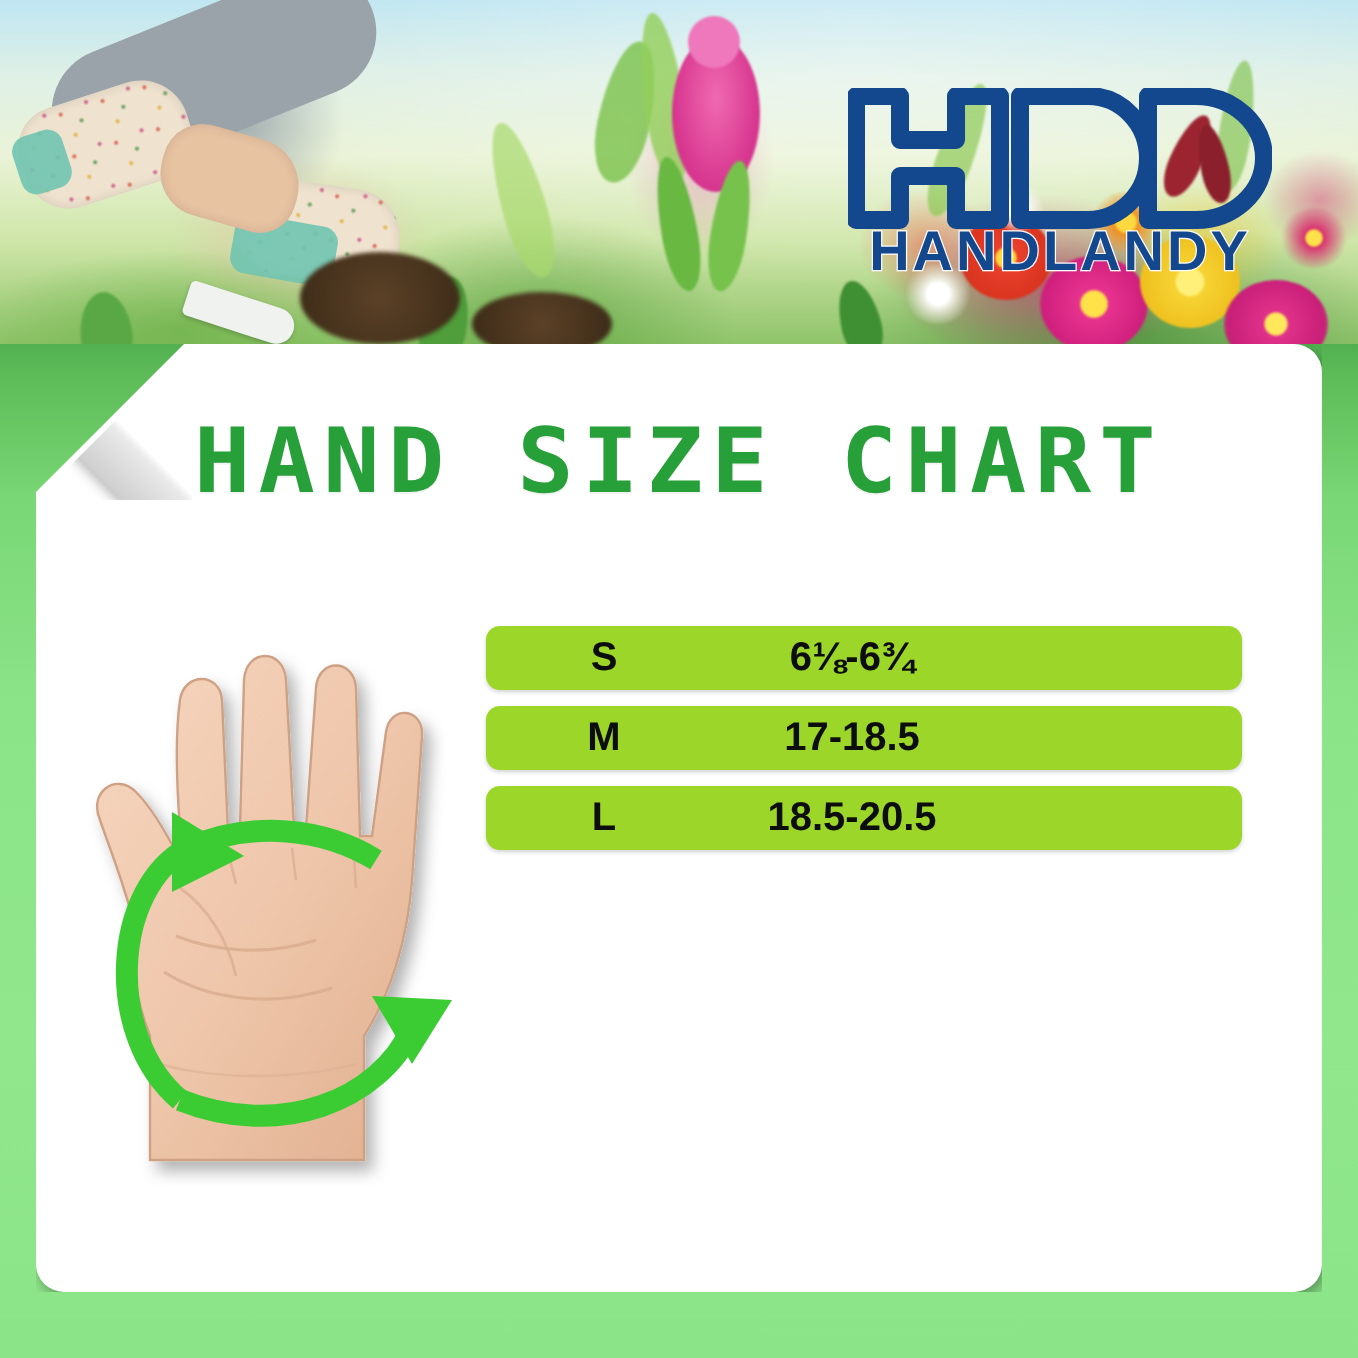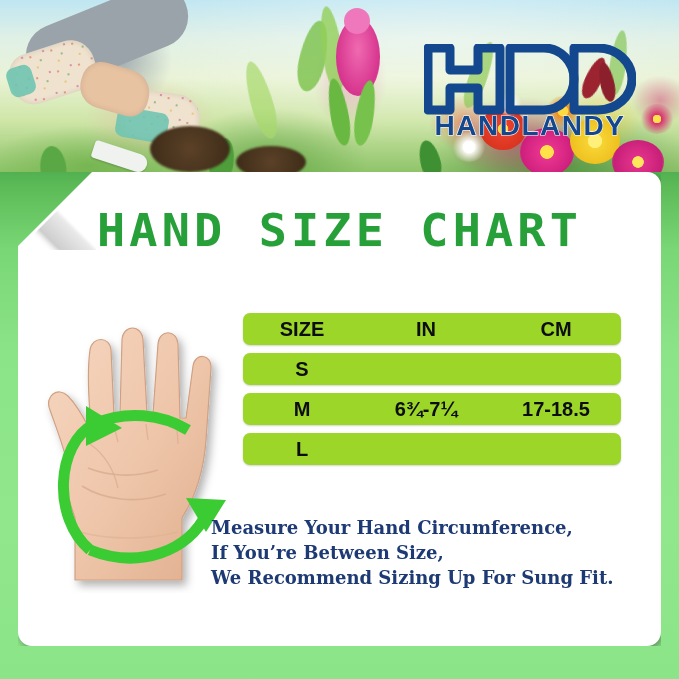--- a/index.html
+++ b/index.html
@@ -224,37 +224,28 @@
         <path d="M60 232 C22 200 26 126 64 106"></path>
         <path d="M60 232 C110 252 160 232 176 196"></path>
         <path d="M64 106 C96 92 132 96 158 112"></path>
       </g>
       <polygon points="56,88 92,110 56,128" fill="#3bcc33"></polygon>
       <polygon points="196,182 176,214 156,180" fill="#3bcc33"></polygon>
     </svg>
   </div>
 
   <div class="table">
-    <div class="trow head">
-      <span class="c-size">SIZE</span>
-      <span class="c-in">IN</span>
-      <span class="c-cm">CM</span>
-    </div>
     <div class="trow">
       <span class="c-size">S</span>
+      <span class="c-in">6⅛-6¾</span>
     </div>
     <div class="trow">
       <span class="c-size">M</span>
-      <span class="c-in">6¾-7¼</span>
       <span class="c-cm">17-18.5</span>
     </div>
     <div class="trow">
       <span class="c-size">L</span>
-    </div>
-  </div>
-
-  <div class="note">
-    <div>Measure Your Hand Circumference,</div>
-    <div>If You’re Between Size,</div>
-    <div>We Recommend Sizing Up For Sung Fit.</div>
-  </div>
+      <span class="c-cm">18.5-20.5</span>
+    </div>
+  </div>
+
 
 </div>
 
 </body></html>

